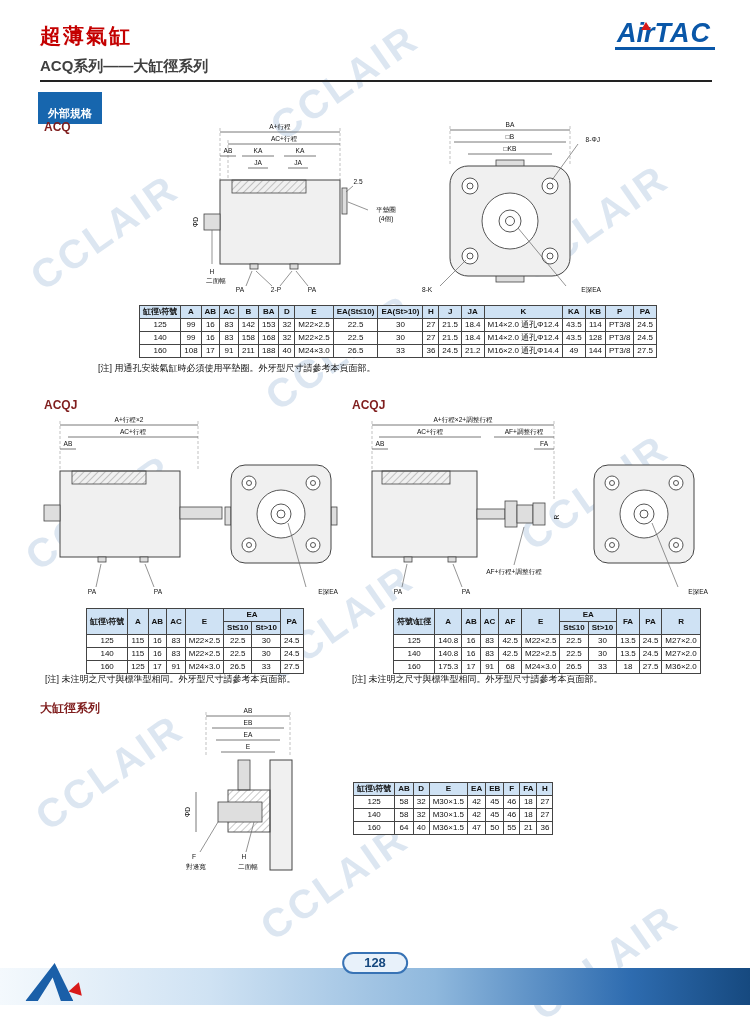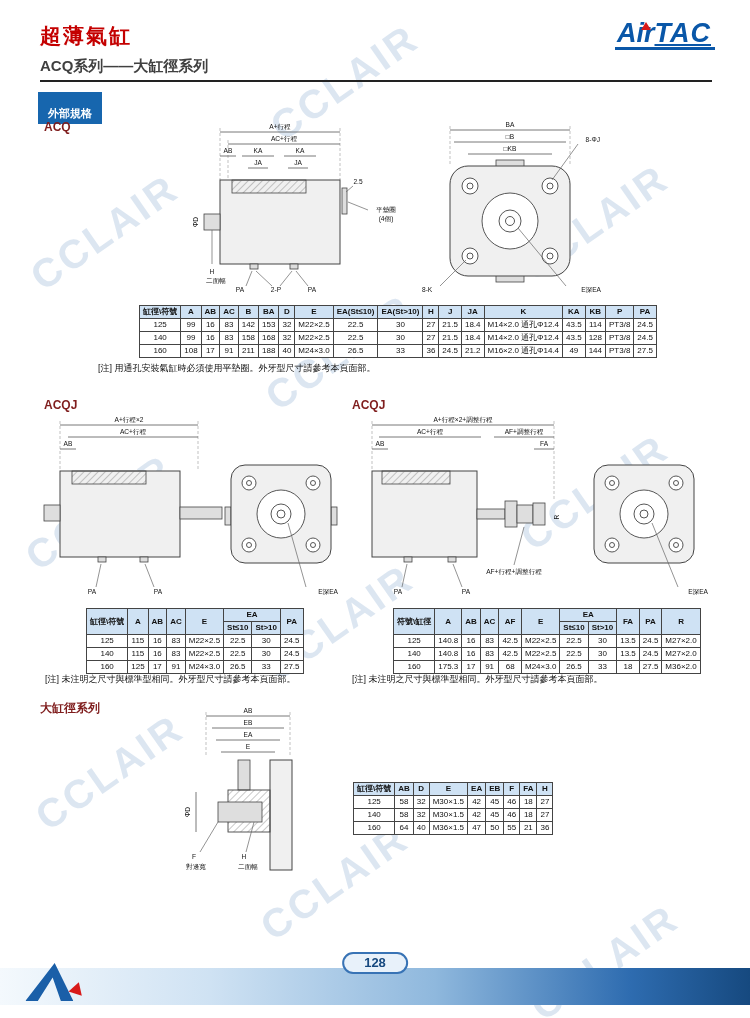--- a/index.html
+++ b/index.html
@@ -6,21 +6,21 @@
   body { background:#888; font-family:"Liberation Sans", sans-serif; }
   .page { position:relative; width:750px; height:1018px; background:#fff; margin:0 auto; overflow:hidden; }
 
   .wm { position:absolute; transform:rotate(-35deg); font-size:40px; font-weight:bold;
         letter-spacing:3px; color:rgba(130,165,205,0.28); pointer-events:none; white-space:nowrap; }
 
   .page-title { position:absolute; left:40px; top:22px; font-size:21px; font-weight:bold;
                 color:#c40000; letter-spacing:2px; }
   .logo { position:absolute; right:35px; top:20px; font-style:italic; font-weight:bold;
           font-size:27px; color:#0a57a8; border-bottom:3px solid #0a57a8; padding:0 4px 0 2px; line-height:1.0;}
-  .logo .logo-tac { letter-spacing:1px;text-decoration:underline; }
+  .logo .logo-tac { letter-spacing:1px; }
   .logo-accent { position:absolute; left:26px; top:2px; width:0; height:0;
                  border-left:5px solid transparent; border-right:5px solid transparent;
                  border-bottom:8px solid #d81a1a; }
   .subtitle { position:absolute; left:40px; top:57px; font-size:15px; font-weight:bold; color:#404040; }
   .subtitle-rule { position:absolute; left:40px; top:80px; width:672px; height:2px; background:#222; }
   .sec-label { position:absolute; left:38px; top:92px; background:#1766ae; color:#fff;
                font-size:11px; font-weight:bold; padding:14px 10px 3px; }
 
   .blk-label { position:absolute; font-size:12px; font-weight:bold; color:#7f1d1d; }
 

